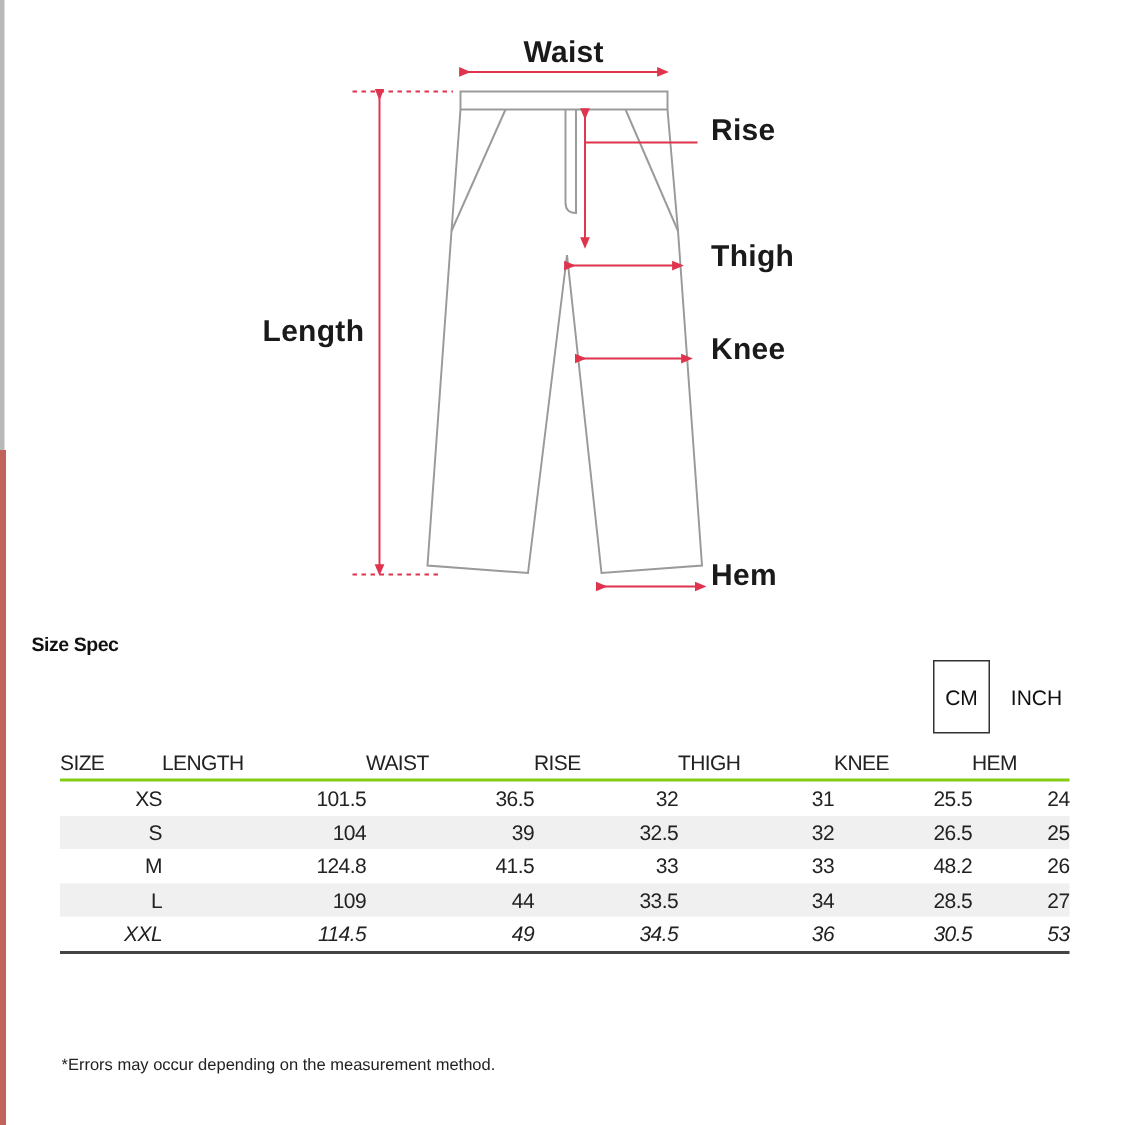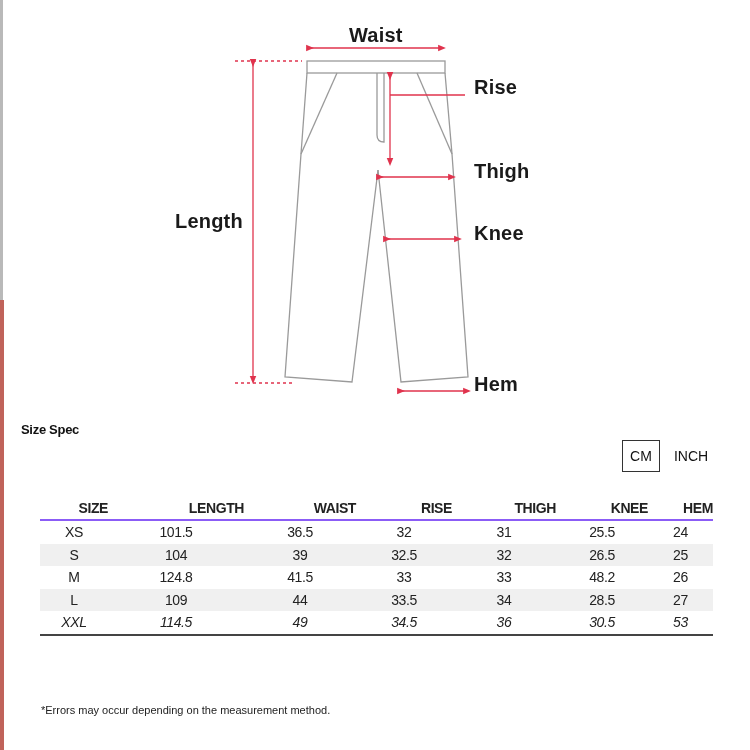--- a/index.html
+++ b/index.html
@@ -5,26 +5,26 @@
   html, body { margin:0; padding:0; }
   body { width:750px; height:750px; background:#ffffff; position:relative; overflow:hidden;
          font-family:"Liberation Sans", sans-serif; color:#111; }
   .left-edge { position:absolute; left:0; top:0; width:4px; height:750px; }
   .left-edge .top { position:absolute; left:0; top:0; width:3px; height:300px; background:#b9b9b9; }
   .left-edge .bot { position:absolute; left:0; top:300px; width:4px; height:450px; background:#c0635a; }
   .diagram { position:absolute; left:0; top:0; width:750px; height:410px; }
   .lbl { position:absolute; font-weight:bold; font-size:20px; color:#1a1a1a; letter-spacing:0.2px; }
   .title { position:absolute; left:21px; top:422px; font-size:13px; font-weight:bold; color:#111; letter-spacing:-0.3px; }
   .unit-toggle { position:absolute; left:622px; top:440px; display:flex; align-items:center; }
-  .unit-btn { box-sizing:border-box; height:32px; font-size:14px; display:flex; align-items:center; justify-content:center; color:#111; cursor:pointer; }
+  .unit-btn { box-sizing:border-box; height:49px; font-size:14px; display:flex; align-items:center; justify-content:center; color:#111; cursor:pointer; }
   .unit-btn.active { width:38px; border:1.5px solid #333; }
   .unit-btn.inactive { width:50px; padding-left:12px; }
   table.spec { position:absolute; left:40px; top:497px; width:673px; border-collapse:collapse; font-size:14px; color:#222; letter-spacing:-0.4px; }
-  table.spec th { font-weight:bold; height:22px; padding:0; text-align:right; border-bottom:2px solid #8b5cf6; }
-  table.spec td { height:22.5px; padding:0; text-align:center; }
+  table.spec th { font-weight:normal; height:22px; padding:0; text-align:left; border-bottom:2px solid #84cc16; }
+  table.spec td { height:22.5px; padding:0; text-align:right; }
   table.spec tbody tr:nth-child(even) td { background:#f0f0f0; }
   table.spec tbody tr:last-child td { border-bottom:2px solid #444;font-style:italic; }
   .note { position:absolute; left:41px; top:704px; font-size:11px; color:#222; }
 </style>
 </head>
 <body>
 
 <div class="left-edge">
   <div class="top"></div>
   <div class="bot"></div>

